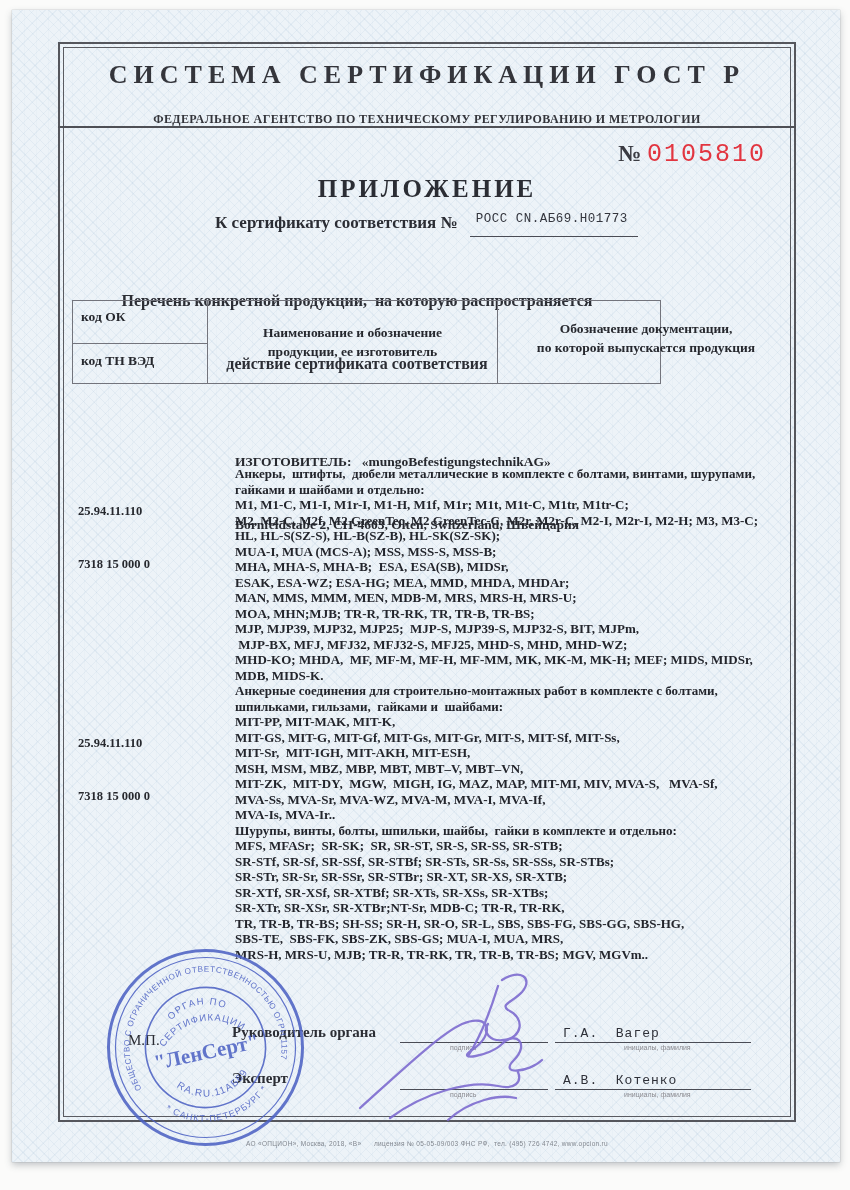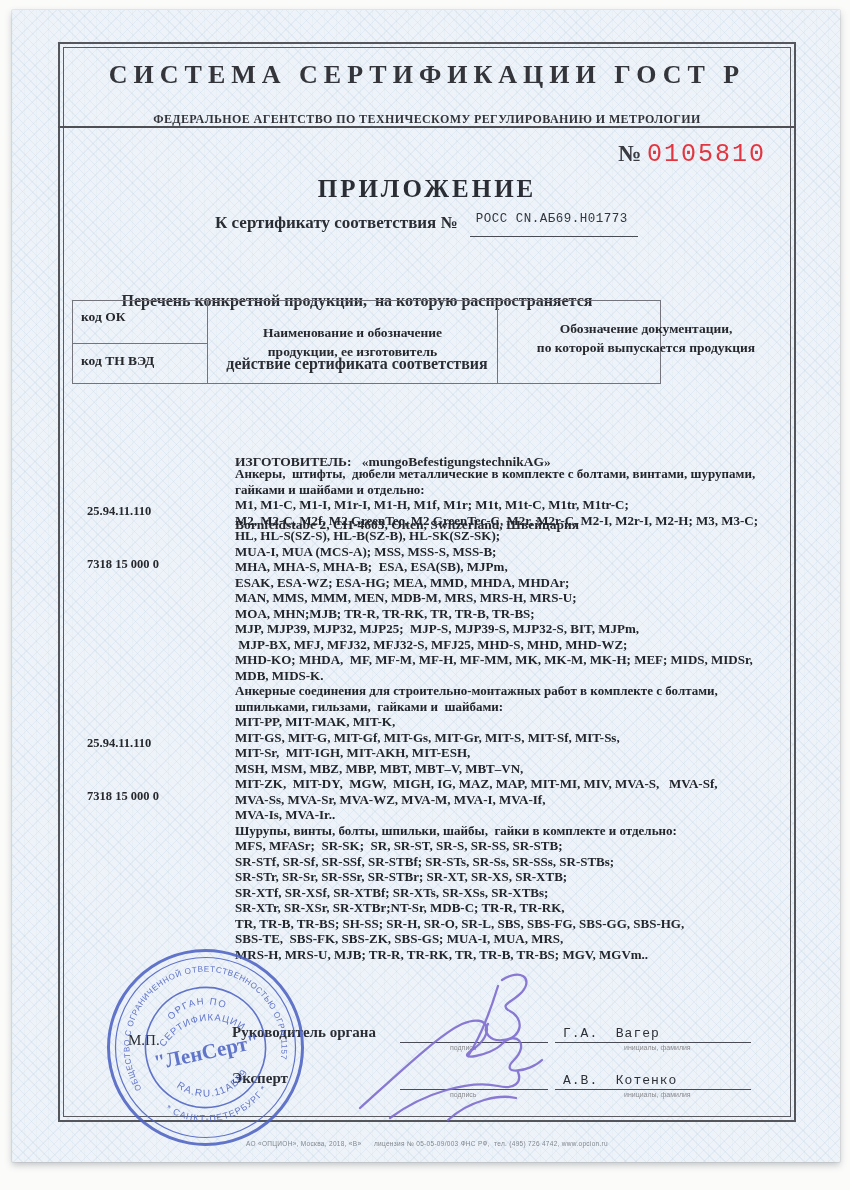--- a/index.html
+++ b/index.html
@@ -44,21 +44,21 @@
     border:1px solid #73747c;box-sizing:border-box;}
   .tbl .c1{position:absolute;left:0;top:0;width:135px;height:100%;border-right:1px solid #73747c;box-sizing:border-box;}
   .tbl .c1a{position:absolute;left:8px;top:8px;font-size:13.5px;font-weight:bold;}
   .tbl .c1div{position:absolute;left:0;top:42px;width:100%;border-top:1px solid #73747c;}
   .tbl .c1b{position:absolute;left:8px;top:52px;font-size:13.5px;font-weight:bold;}
   .tbl .c2{position:absolute;left:135px;top:0;width:290px;height:100%;border-right:1px solid #73747c;
     box-sizing:border-box;text-align:center;font-size:13.5px;font-weight:bold;line-height:19px;padding-top:22px;}
   .tbl .c3{position:absolute;left:425px;top:0;width:296px;height:100%;
     text-align:center;font-size:13.5px;font-weight:bold;line-height:19px;padding-top:18px;box-sizing:border-box;}
   .mfr{position:absolute;left:223px;top:399px;font-size:13.5px;font-weight:bold;line-height:21px;white-space:pre;}
-  .codes{position:absolute;left:66px;font-size:12.5px;font-weight:bold;line-height:17.5px;white-space:pre;margin-left:9px;}
+  .codes{position:absolute;left:66px;font-size:12.5px;font-weight:bold;line-height:17.5px;white-space:pre;}
   .codes1{top:458px;}
   .codes2{top:690px;}
   .textcol{position:absolute;left:223px;top:456px;width:562px;}
   .textcol div div{font-size:13px;font-weight:bold;line-height:15.5px;height:15.5px;white-space:pre;color:#23252c;}
   .sigrole{position:absolute;left:220px;font-size:15px;font-weight:bold;color:#2b2d34;}
   .mp{position:absolute;left:116px;top:1022px;font-size:15px;color:#2b2d34;z-index:3;}
   .sline{position:absolute;border-top:1px solid #4a4c55;}
   .tiny{position:absolute;font-family:"Liberation Sans", sans-serif;font-size:7px;color:#8a8a90;}
   .signame{position:absolute;font-family:"Liberation Mono", monospace;font-size:13px;letter-spacing:1px;
     color:#2e3038;white-space:pre;}
@@ -124,21 +124,21 @@
   </div>
 
   <div class="textcol">
     <div>
         <div>Анкеры,  штифты,  дюбели металлические в комплекте с болтами, винтами, шурупами,</div>
         <div>гайками и шайбами и отдельно:</div>
         <div>M1, M1-C, M1-I, M1r-I, M1-H, M1f, M1r; M1t, M1t-C, M1tr, M1tr-C;</div>
         <div>M2, M2-C, M2f, M2 GreenTec, M2 GreenTec-C, M2r, M2r-C, M2-I, M2r-I, M2-H; M3, M3-C;</div>
         <div>HL, HL-S(SZ-S), HL-B(SZ-B), HL-SK(SZ-SK);</div>
         <div>MUA-I, MUA (MCS-A); MSS, MSS-S, MSS-B;</div>
-        <div>MHA, MHA-S, MHA-B;  ESA, ESA(SB), MJPm,</div>
+        <div>MHA, MHA-S, MHA-B;  ESA, ESA(SB), MIDSr,</div>
         <div>ESAK, ESA-WZ; ESA-HG; MEA, MMD, MHDA, MHDAr;</div>
         <div>MAN, MMS, MMM, MEN, MDB-M, MRS, MRS-H, MRS-U;</div>
         <div>MOA, MHN;MJB; TR-R, TR-RK, TR, TR-B, TR-BS;</div>
         <div>MJP, MJP39, MJP32, MJP25;  MJP-S, MJP39-S, MJP32-S, BIT, MJPm,</div>
         <div> MJP-BX, MFJ, MFJ32, MFJ32-S, MFJ25, MHD-S, MHD, MHD-WZ;</div>
         <div>MHD-KO; MHDA,  MF, MF-M, MF-H, MF-MM, MK, MK-M, MK-H; MEF; MIDS, MIDSr,</div>
         <div>MDB, MIDS-K.</div>
       </div>
     <div>
         <div>Анкерные соединения для строительно-монтажных работ в комплекте с болтами,</div>

